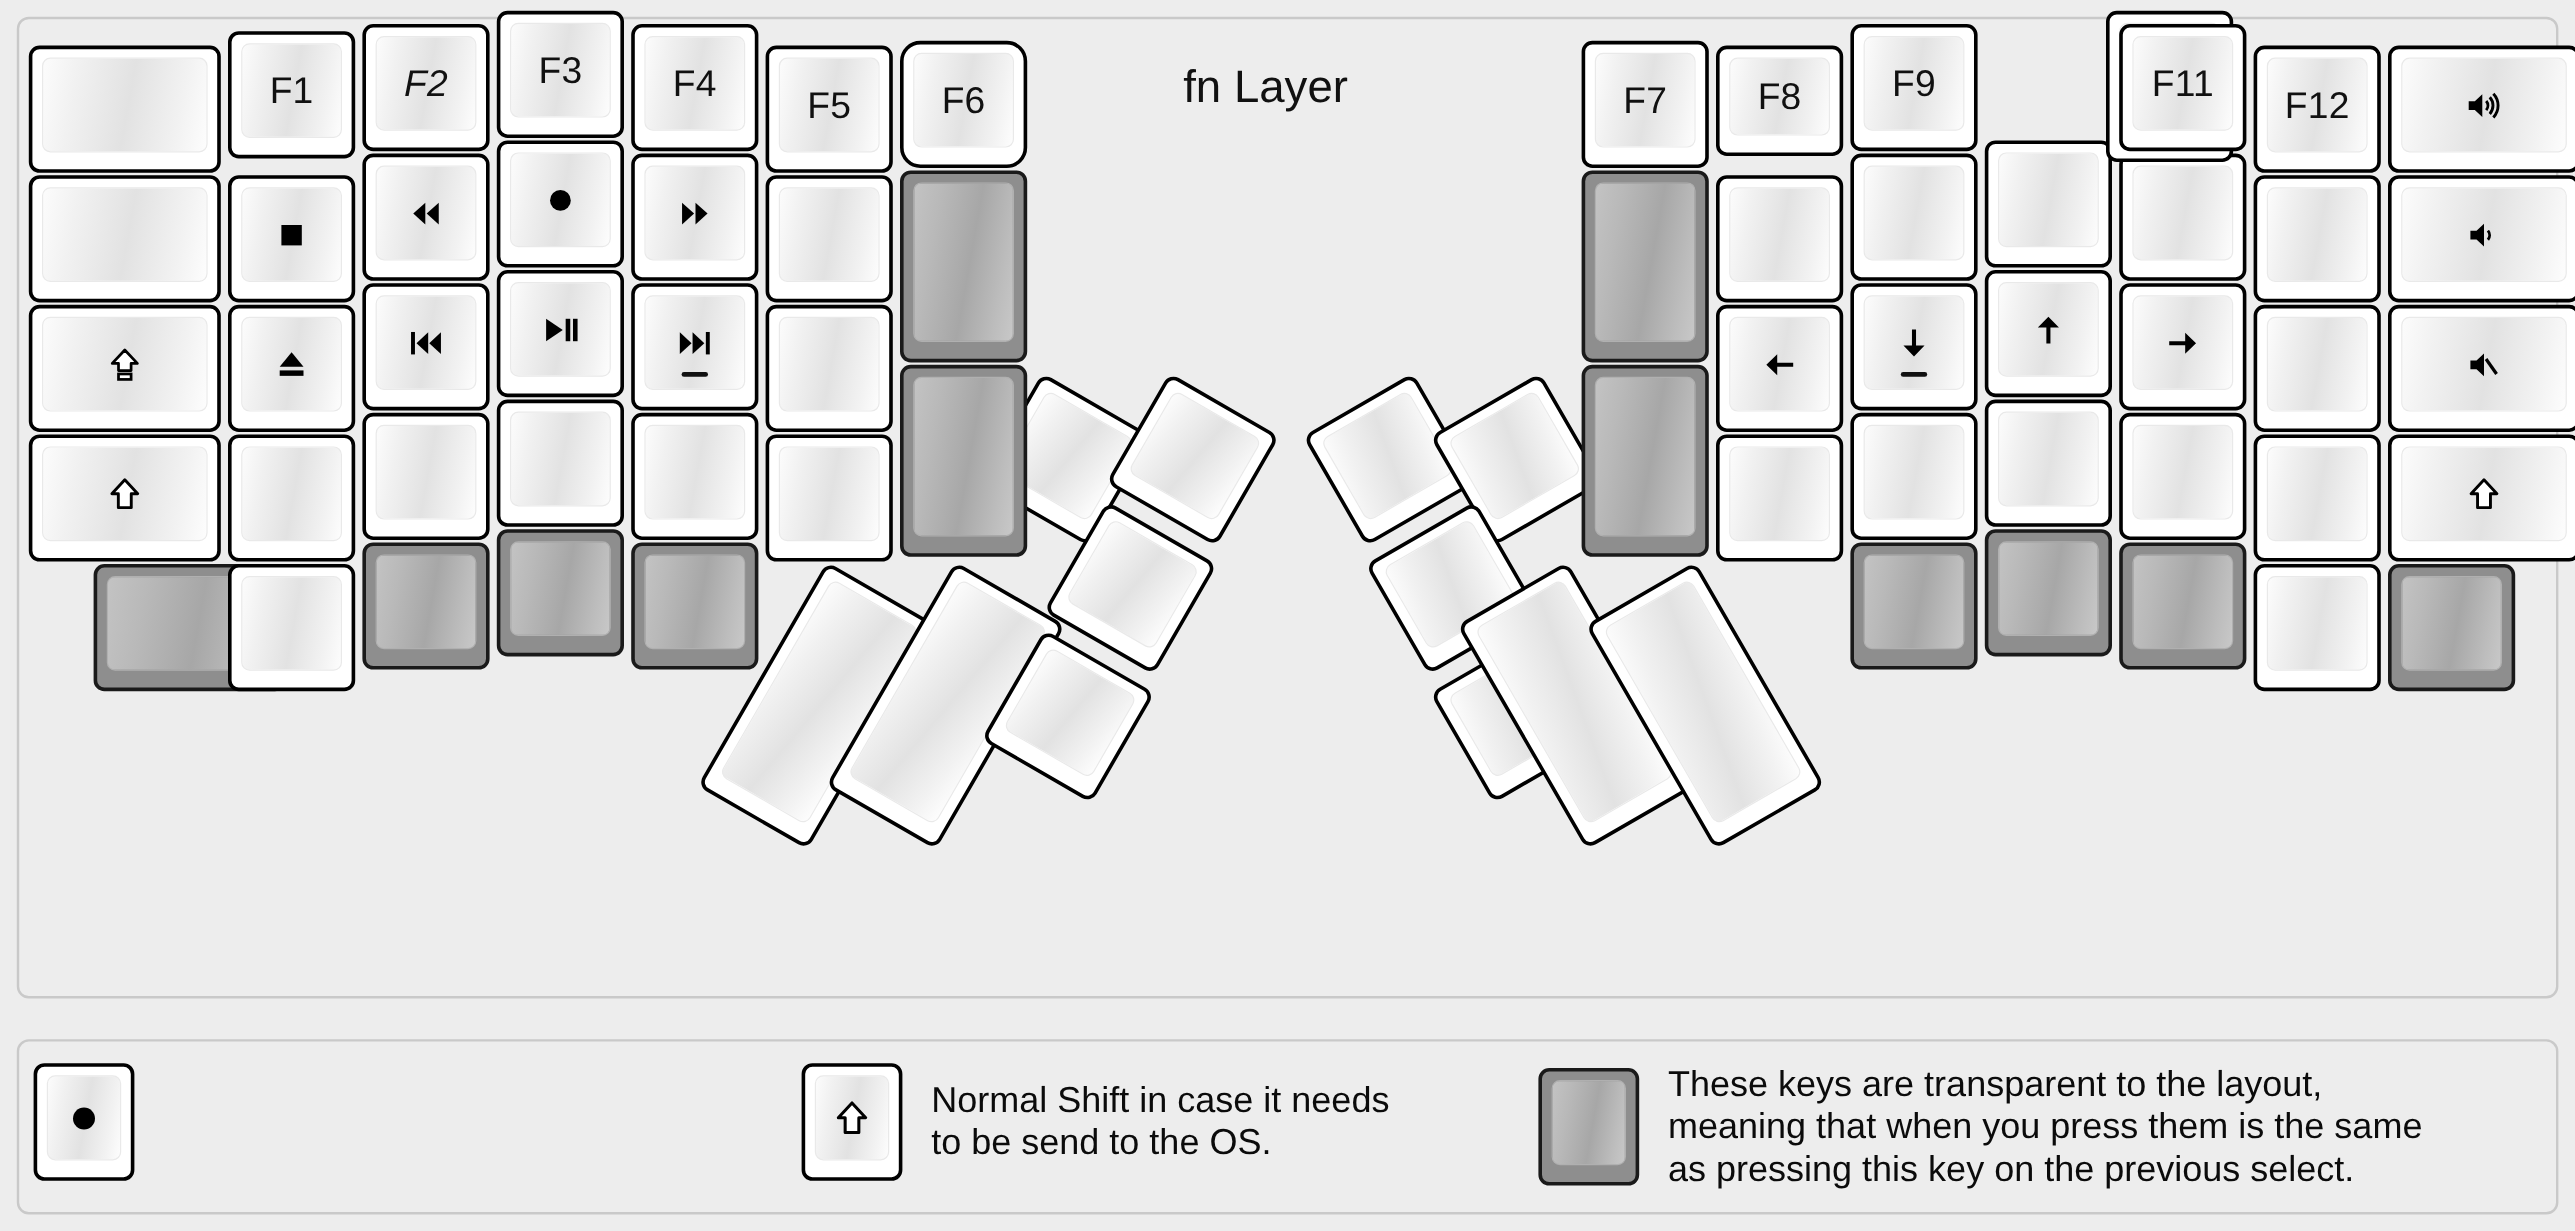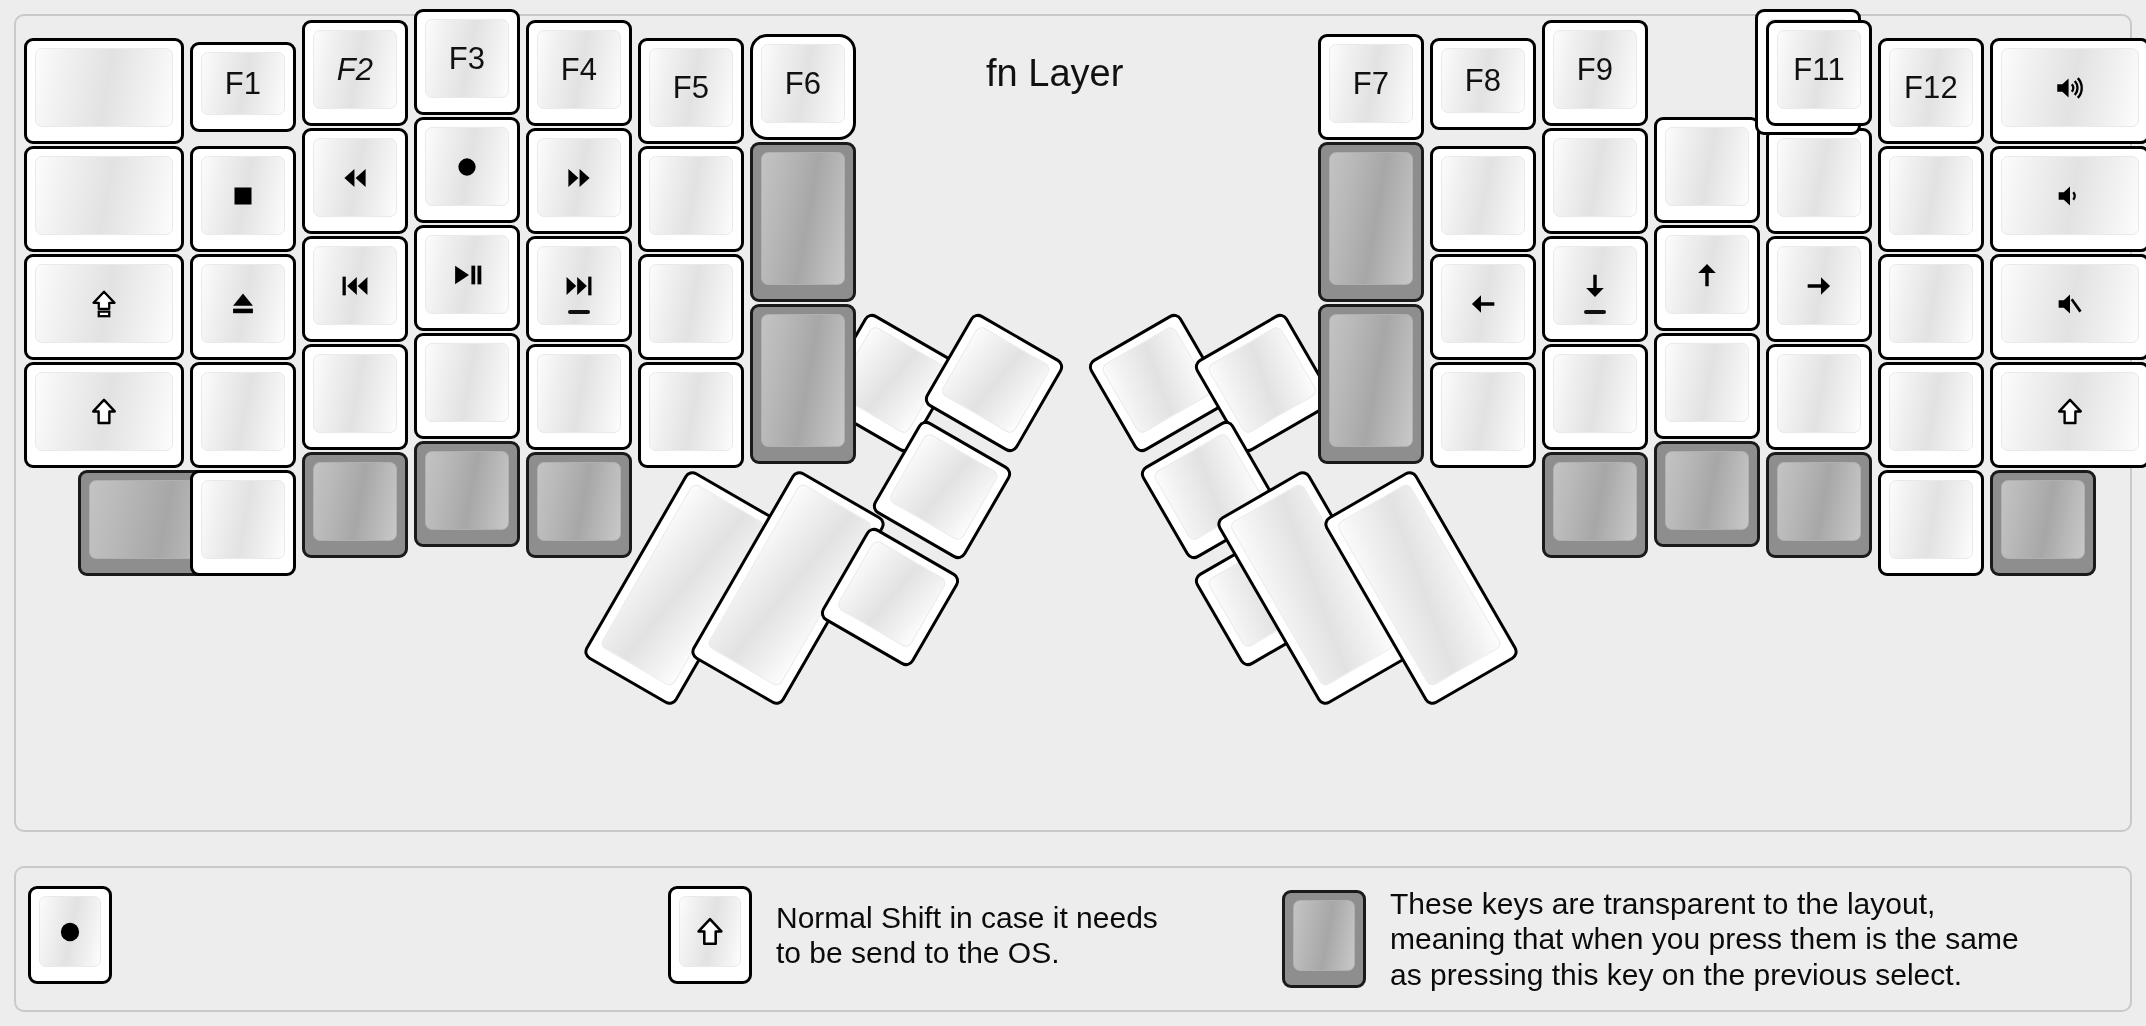--- a/index.html
+++ b/index.html
@@ -135,21 +135,21 @@
           <span class="glyph">
             <svg width="34" height="34" viewBox="0 0 24 24" fill="#000">
               <path d="M12 3.4 L19.6 11.6 L15.8 11.6 L15.8 19.8 L8.2 19.8 L8.2 11.6 L4.4 11.6 Z" fill="#fff" stroke="#000" stroke-width="1.7" stroke-linejoin="round"></path>
             </svg>
           </span>
         </div>
       </div>
       <div class="key trans" style="left: 78px; top: 470px; width: 160px; height: 106px; z-index: 11;">
         <div class="cap"></div>
       </div>
-      <div class="key" style="left: 190px; top: 42px; width: 106px; height: 90px; z-index: 15;">
+      <div class="key" style="left: 190px; top: 26px; width: 106px; height: 106px; z-index: 15;">
         <div class="cap">
           <span class="lbl">F1</span>
         </div>
       </div>
       <div class="key" style="left: 190px; top: 146px; width: 106px; height: 106px; z-index: 14;">
         <div class="cap">
           <span class="glyph">
             <svg width="34" height="34" viewBox="0 0 24 24" fill="#000">
               <rect x="6" y="6" width="12" height="12"></rect>
             </svg>

